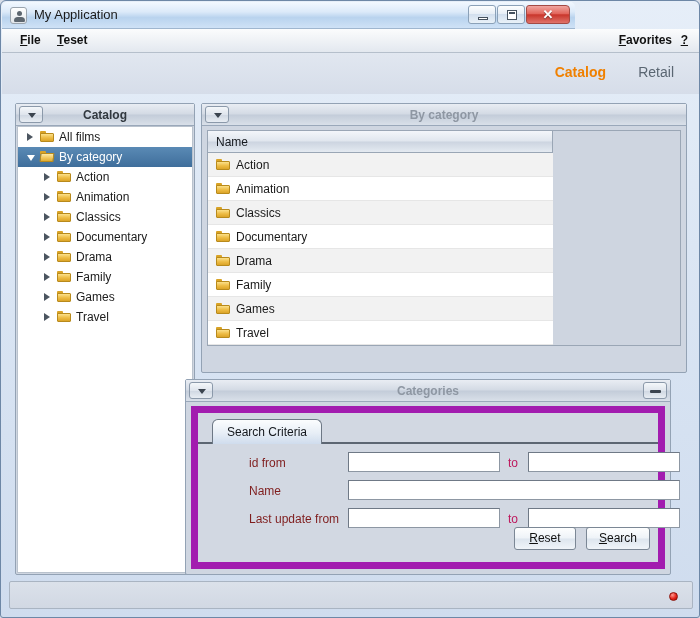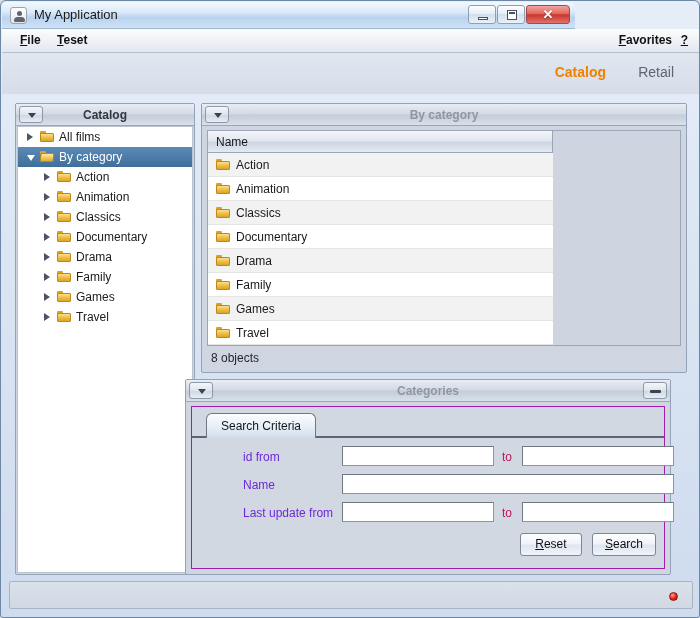--- a/index.html
+++ b/index.html
@@ -231,40 +231,40 @@
 
   .status-strip {
     position: absolute; left: 5px; right: 5px; bottom: 4px; height: 20px;
     line-height: 20px; font-size: 12px; color: #1f2428; padding-left: 4px;
   }
 
   
   #categories { left: 176px; top: 282px; width: 486px; height: 196px; }
   .cat-body {
     position: absolute; left: 5px; top: 26px; right: 5px; bottom: 5px;
-    border: 1px solid #a21caf;
+    border: 7px solid #a21caf;
     background: #d2d8e2;
   }
   .tabstrip {
     position: absolute; left: 0; top: 6px; right: 0; height: 25px;
     border-bottom: 2px solid #5c6672;
   }
   .tab-active {
     position: absolute; left: 14px; top: 0; height: 25px;
     padding: 0 14px; line-height: 24px;
     font-size: 12px; color: #14181d;
     background: linear-gradient(180deg,#fbfdfe 0%, #e7eef6 55%, #cfdced 100%);
     border: 1px solid #6d7885; border-bottom: none;
     border-radius: 6px 6px 0 0;
   }
 
   .form { position: absolute; left: 0; top: 38px; right: 0; bottom: 0; }
   .frow { position: absolute; left: 0; right: 0; height: 26px; }
   .frow .lbl {
-    position: absolute; left: 12px; top: 5px; font-size: 12px; color: #6d28d9; padding-left: 39px;
+    position: absolute; left: 12px; top: 5px; font-size: 12px; color: #7f1d1d; padding-left: 39px;
   }
   .fld {
     position: absolute; top: 1px; height: 20px;
     background: #ffffff;
     border: 1px solid #8d97a3;
     border-top-color: #6f7986;
     border-left-color: #6f7986;
   }
   .fld.half { left: 150px; width: 152px; }
   .fld.half2 { left: 330px; width: 152px; }
@@ -494,21 +494,20 @@
               <div class="trow even">
                 <span class="folder">
                   <span class="tab"></span>
                   <span class="bod"></span>
                 </span>
                 <span class="cell">Travel</span>
               </div>
             </div>
         </div>
       </div>
-      <div class="status-strip">8 objects</div>
     </div>
 
     <div class="panel" id="categories">
       <div class="panel-head">
         <div class="hdr-btn left">
           <span class="caret-dn"></span>
         </div>
         <div class="panel-title">Categories</div>
         <div class="hdr-btn right">
           <span class="dash"></span>

